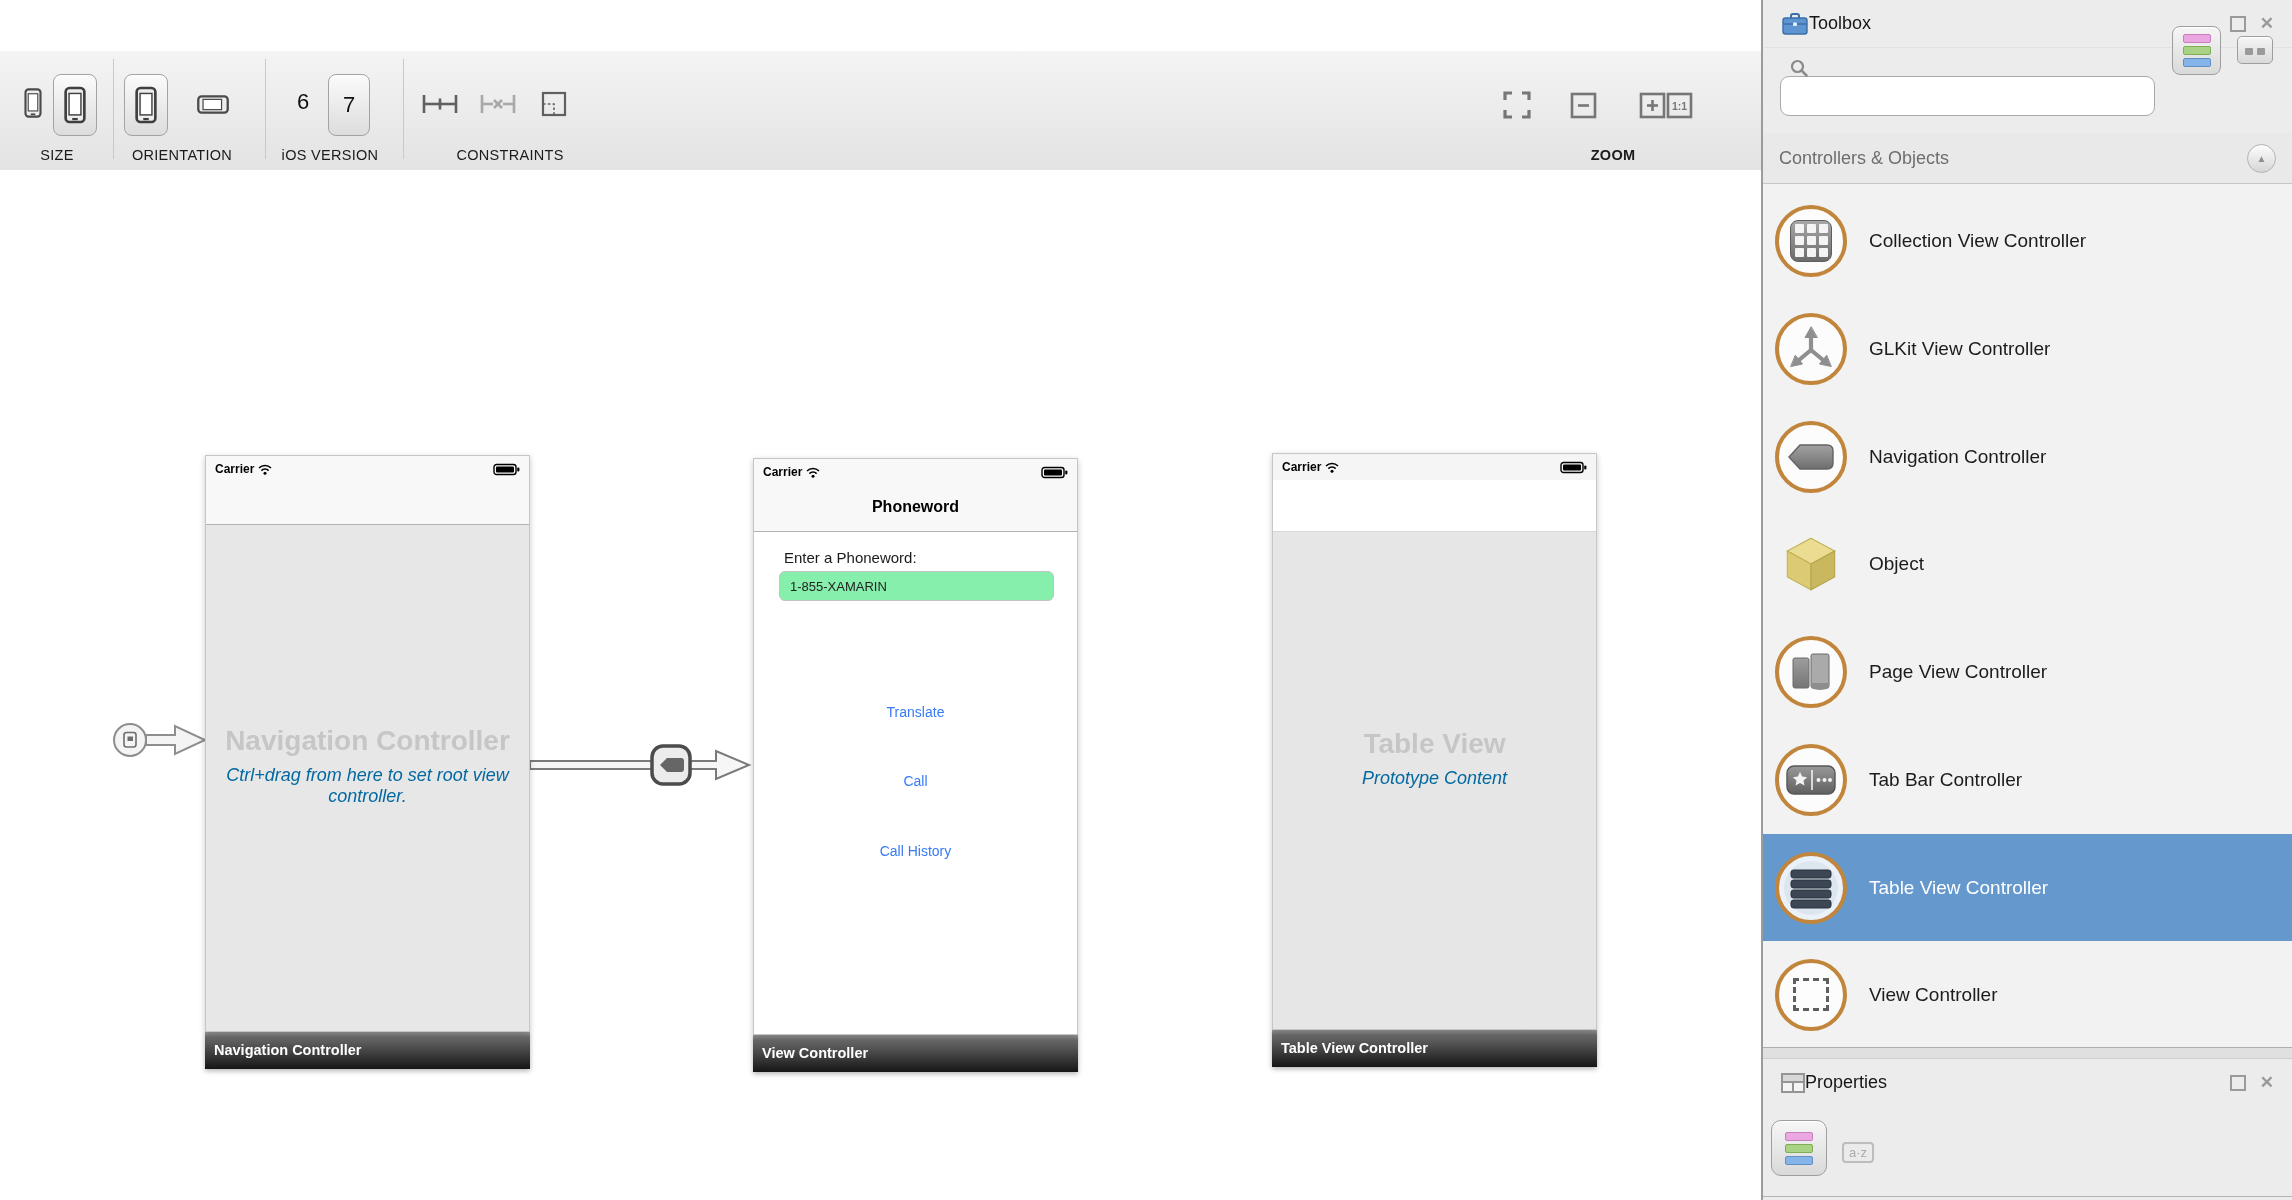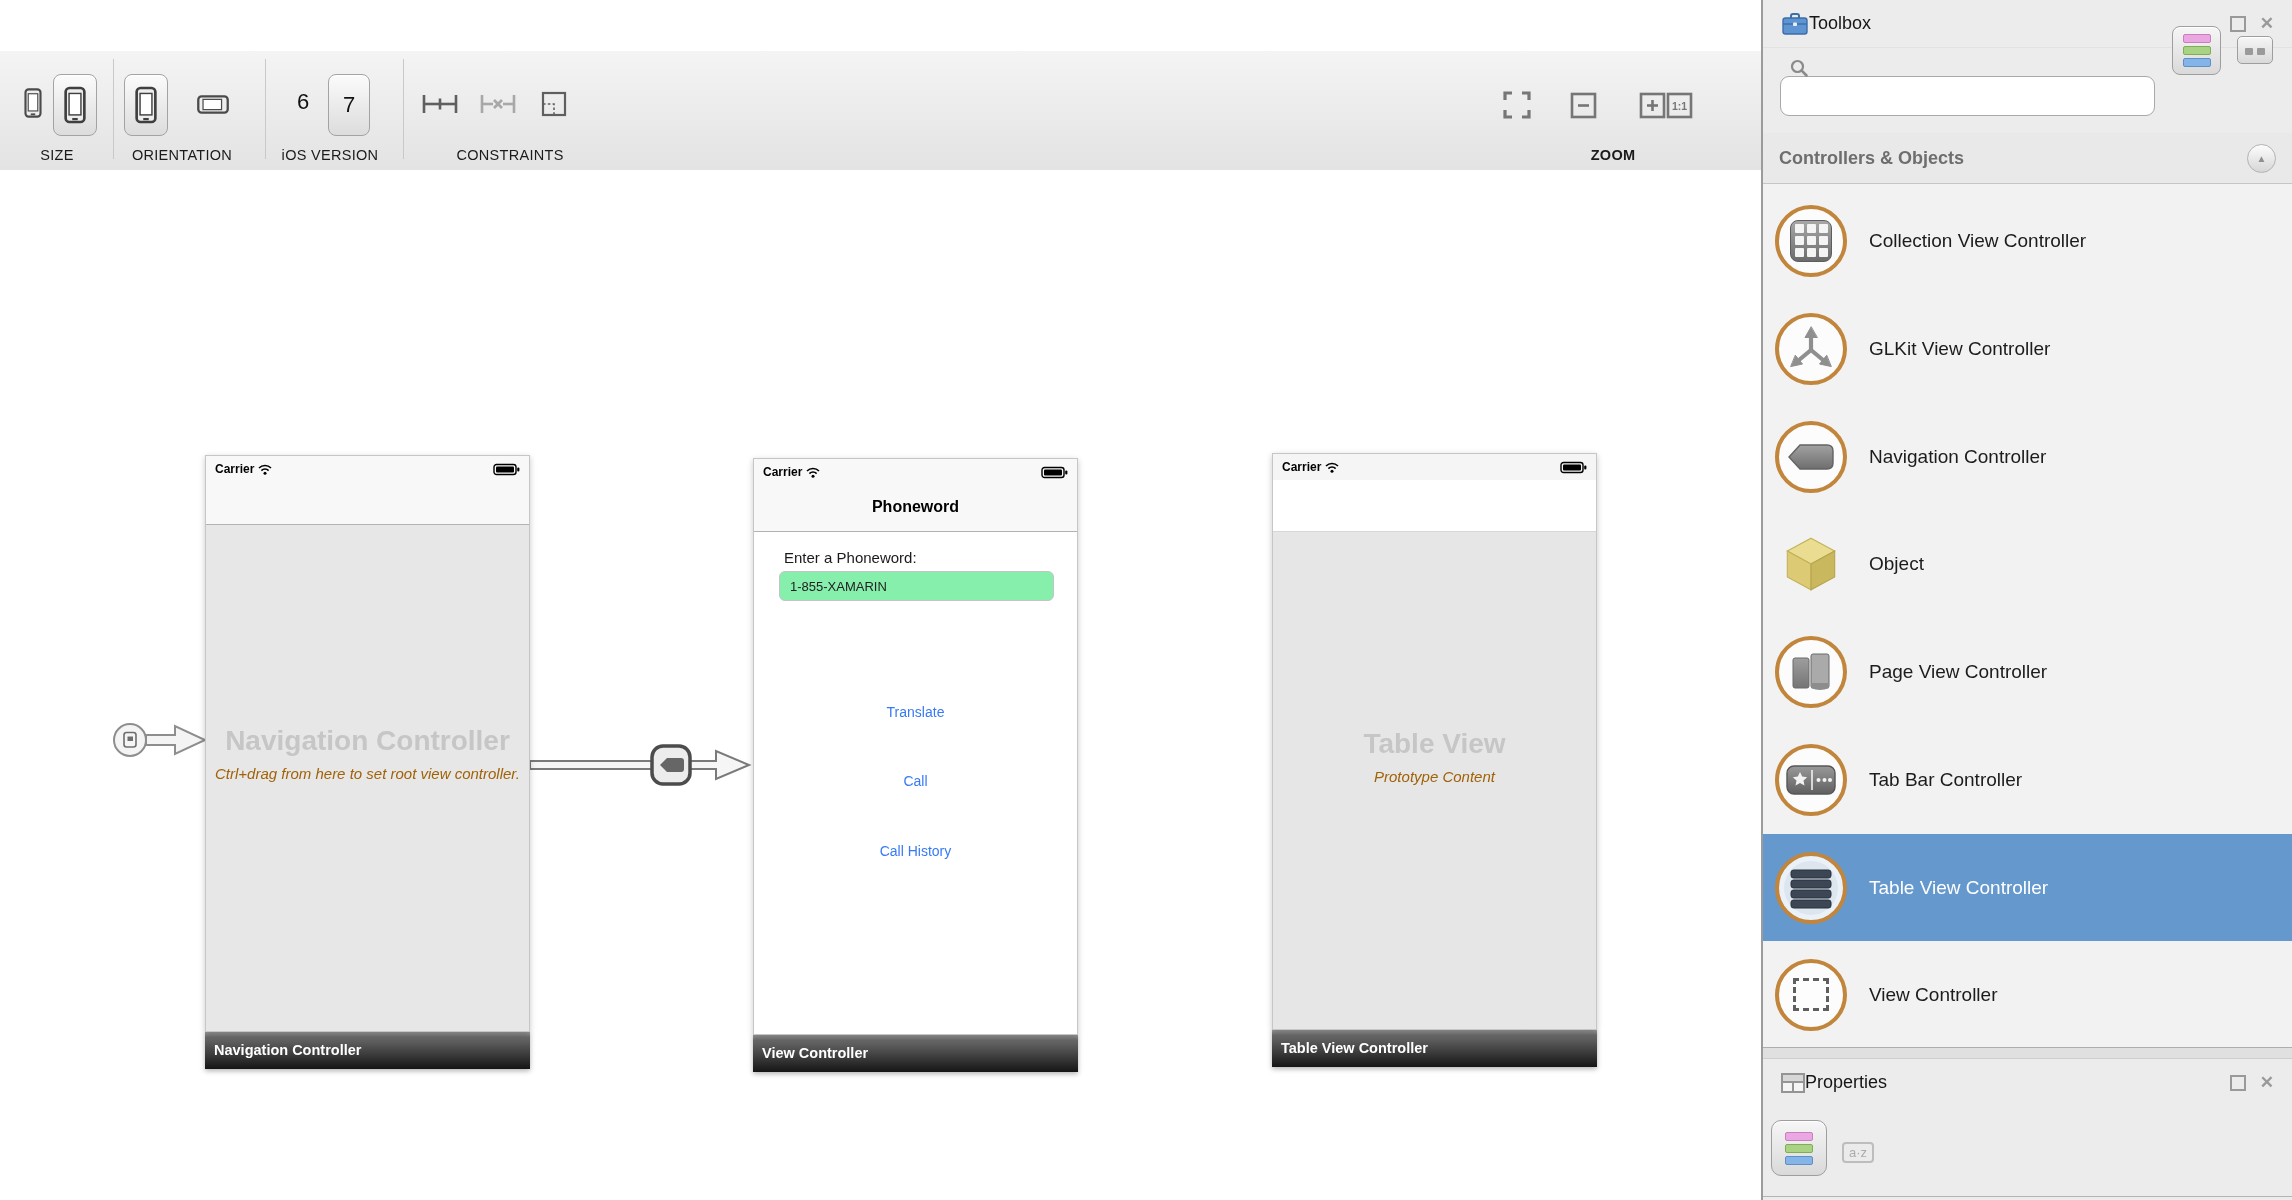--- a/index.html
+++ b/index.html
@@ -44,21 +44,21 @@
              justify-content:space-between;padding:0 9px;box-sizing:border-box;}
   .carrier{display:flex;align-items:center;gap:4px;font-size:12px;font-weight:bold;color:#000;}
   .scene-footer{width:325px;height:37px;box-sizing:border-box;
          background:linear-gradient(180deg,#9d9d9d 0%,#686868 14%,#3c3c3c 60%,#151515 100%);
          color:#fff;font-weight:bold;font-size:14.5px;line-height:37px;padding-left:9px;
          box-shadow:0 2px 5px rgba(0,0,0,.3);}
 
   
   .p1-header{position:absolute;left:0;top:0;width:100%;height:68px;background:#f8f8f8;border-bottom:1px solid #b2b2b2;}
   .ph-title{position:absolute;left:0;width:100%;text-align:center;color:#c6c6c6;font-size:28px;font-weight:600;}
-  .ph-hint{position:absolute;left:0;width:100%;text-align:center;color:#a16207;font-size:15px;font-style:italic;}
+  .ph-hint{position:absolute;left:0;width:100%;text-align:center;color:#0369a1;font-size:18px;font-style:italic;}
   .p1-body{position:absolute;left:0;top:69px;width:100%;bottom:0;background:#e7e7e7;}
 
   
   .p2-header{position:absolute;left:0;top:0;width:100%;height:72px;background:#f8f8f8;border-bottom:1px solid #b2b2b2;}
   .p2-navtitle{position:absolute;left:0;top:39px;width:100%;text-align:center;font-size:16px;font-weight:bold;color:#000;}
   .p2-label{position:absolute;left:30px;top:90px;font-size:15px;color:#1a1a1a;}
   .p2-field{position:absolute;left:25px;top:112px;width:275px;height:30px;box-sizing:border-box;
             border:1px solid #c4c4c4;border-radius:6px;background:#86efac;padding:0 10px;
             font-family:"Liberation Sans",sans-serif;font-size:13px;color:#222;outline:none;}
   .ios-btn{position:absolute;left:0;width:100%;text-align:center;font-size:14px;
@@ -90,21 +90,21 @@
           background:linear-gradient(#f6f6f6,#d9d9d9);box-shadow:inset 0 1px 0 #fff;
           display:flex;align-items:center;justify-content:center;}
   .bars-icon{display:flex;flex-direction:column;gap:3px;}
   .bars-icon i{display:block;width:26px;height:7px;border-radius:2px;}
   .bar-pink{background:#eba7e1;border:1px solid #c77fbd;}
   .bar-green{background:#a9d284;border:1px solid #7fae57;}
   .bar-blue{background:#85b5e8;border:1px solid #5f8fc4;}
   .mini-sq{display:inline-block;width:8px;height:7px;background:#9a9a9a;margin:0 2px;border-radius:1px;}
 
   .section-header{position:absolute;left:0;top:133px;width:100%;height:50px;background:#e9e9e9;
-                  display:flex;align-items:center;padding:0 16px;box-sizing:border-box;font-weight:bold;}
+                  display:flex;align-items:center;padding:0 16px;box-sizing:border-box;}
   .section-title{font-size:18px;color:#6e6e6e;flex:1 1 auto;}
   .collapse-btn{width:27px;height:27px;border-radius:50%;border:1px solid #b3b3b3;
                 background:linear-gradient(#fdfdfd,#d6d6d6);display:flex;align-items:center;justify-content:center;
                 font-size:10px;color:#8f8f8f;}
 
   .tb-list{position:absolute;left:0;top:183px;width:100%;height:864px;background:#f2f2f2;border-top:1px solid #c6c6c6;}
   .tb-row{position:absolute;left:0;width:100%;height:107px;display:flex;align-items:center;
           padding-left:12px;box-sizing:border-box;gap:22px;}
   .tb-row.selected{background:var(--selection-blue,#6598cd);}
   .tb-row .lbl{font-size:19px;color:#1c1c1c;}

